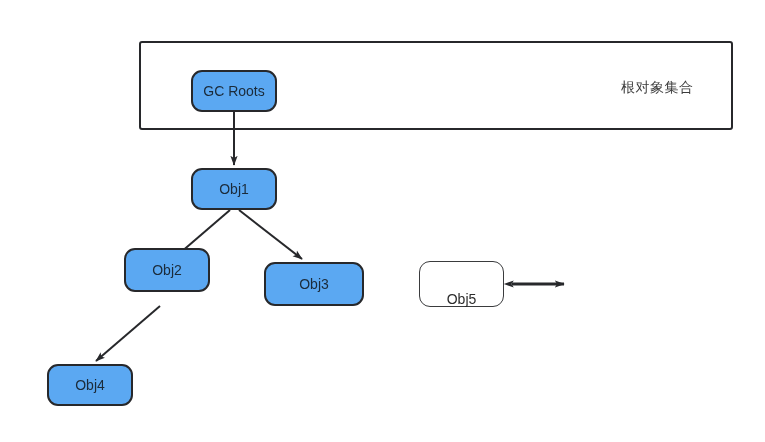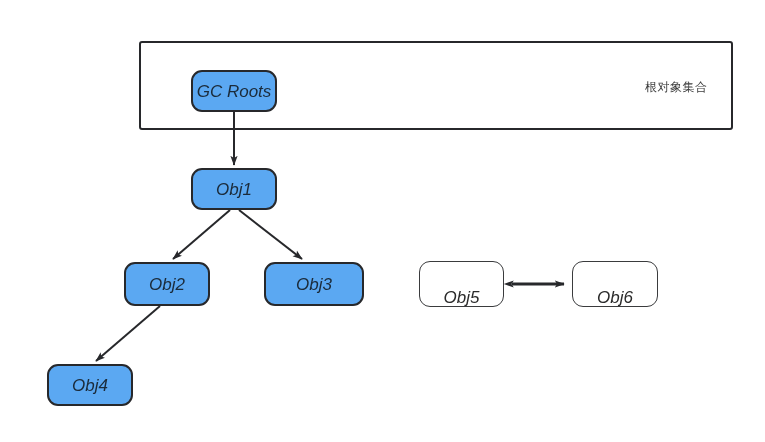--- a/index.html
+++ b/index.html
@@ -27,38 +27,36 @@
   }
   .group-box {
     position: absolute;
     box-sizing: border-box;
     border: 2px solid #27282b;
     border-radius: 3px;
     background: transparent;
   }
   .group-label {
     position: absolute;
-    font-size: 12px;
+    font-size: 14px;
     color: #3c3c3c;
     white-space: nowrap;
     letter-spacing: 0.5px;
-    margin-left: 24px;
   }
   .node {
     position: absolute;
     box-sizing: border-box;
     display: flex;
     align-items: center;
     justify-content: center;
     border-radius: 11px;
-    font-size: 17px;
+    font-size: 14px;
     line-height: 1;
     white-space: nowrap;
     z-index: 2;
-    font-style: italic;
   }
   .node.reachable {
     background: #5BA8F2;
     border: 2px solid #27282b;
     color: #1b2b3a;
   }
   .node.unreachable {
     background: #ffffff;
     border: 1.4px solid #3a3b3d;
     color: #2b2b2b;
@@ -96,34 +94,31 @@
   <div class="group-label" style="left:621px; top:79px;">根对象集合</div>
 
   <div class="node reachable" style="left:191px; top:70px; width:86px; height:42px;">
     <span>GC Roots</span>
   </div>
 
   <div class="node reachable" style="left:191px; top:168px; width:86px; height:42px;text-align:center;">
     <span>Obj1</span>
   </div>
 
-  <div class="node reachable" style="left:124px; top:262px; width:86px; height:44px;">
+  <div class="node reachable" style="left:124px; top:248px; width:86px; height:44px;">
     <span>Obj2</span>
   </div>
 
   <div class="node reachable" style="left:264px; top:262px; width:100px; height:44px;">
     <span>Obj3</span>
   </div>
 
   <div class="node reachable" style="left:47px; top:364px; width:86px; height:42px;">
     <span>Obj4</span>
   </div>
 
   <div class="node unreachable" style="left:419px; top:261px; width:85px; height:46px;">
     <span>Obj5</span>
   </div>
 
-  <div class="node unreachable" style="left:572px; top:261px; width:86px; height:46px;">
-    <span>Obj6</span>
-  </div>
 
 
 </div>
 
 </body></html>

